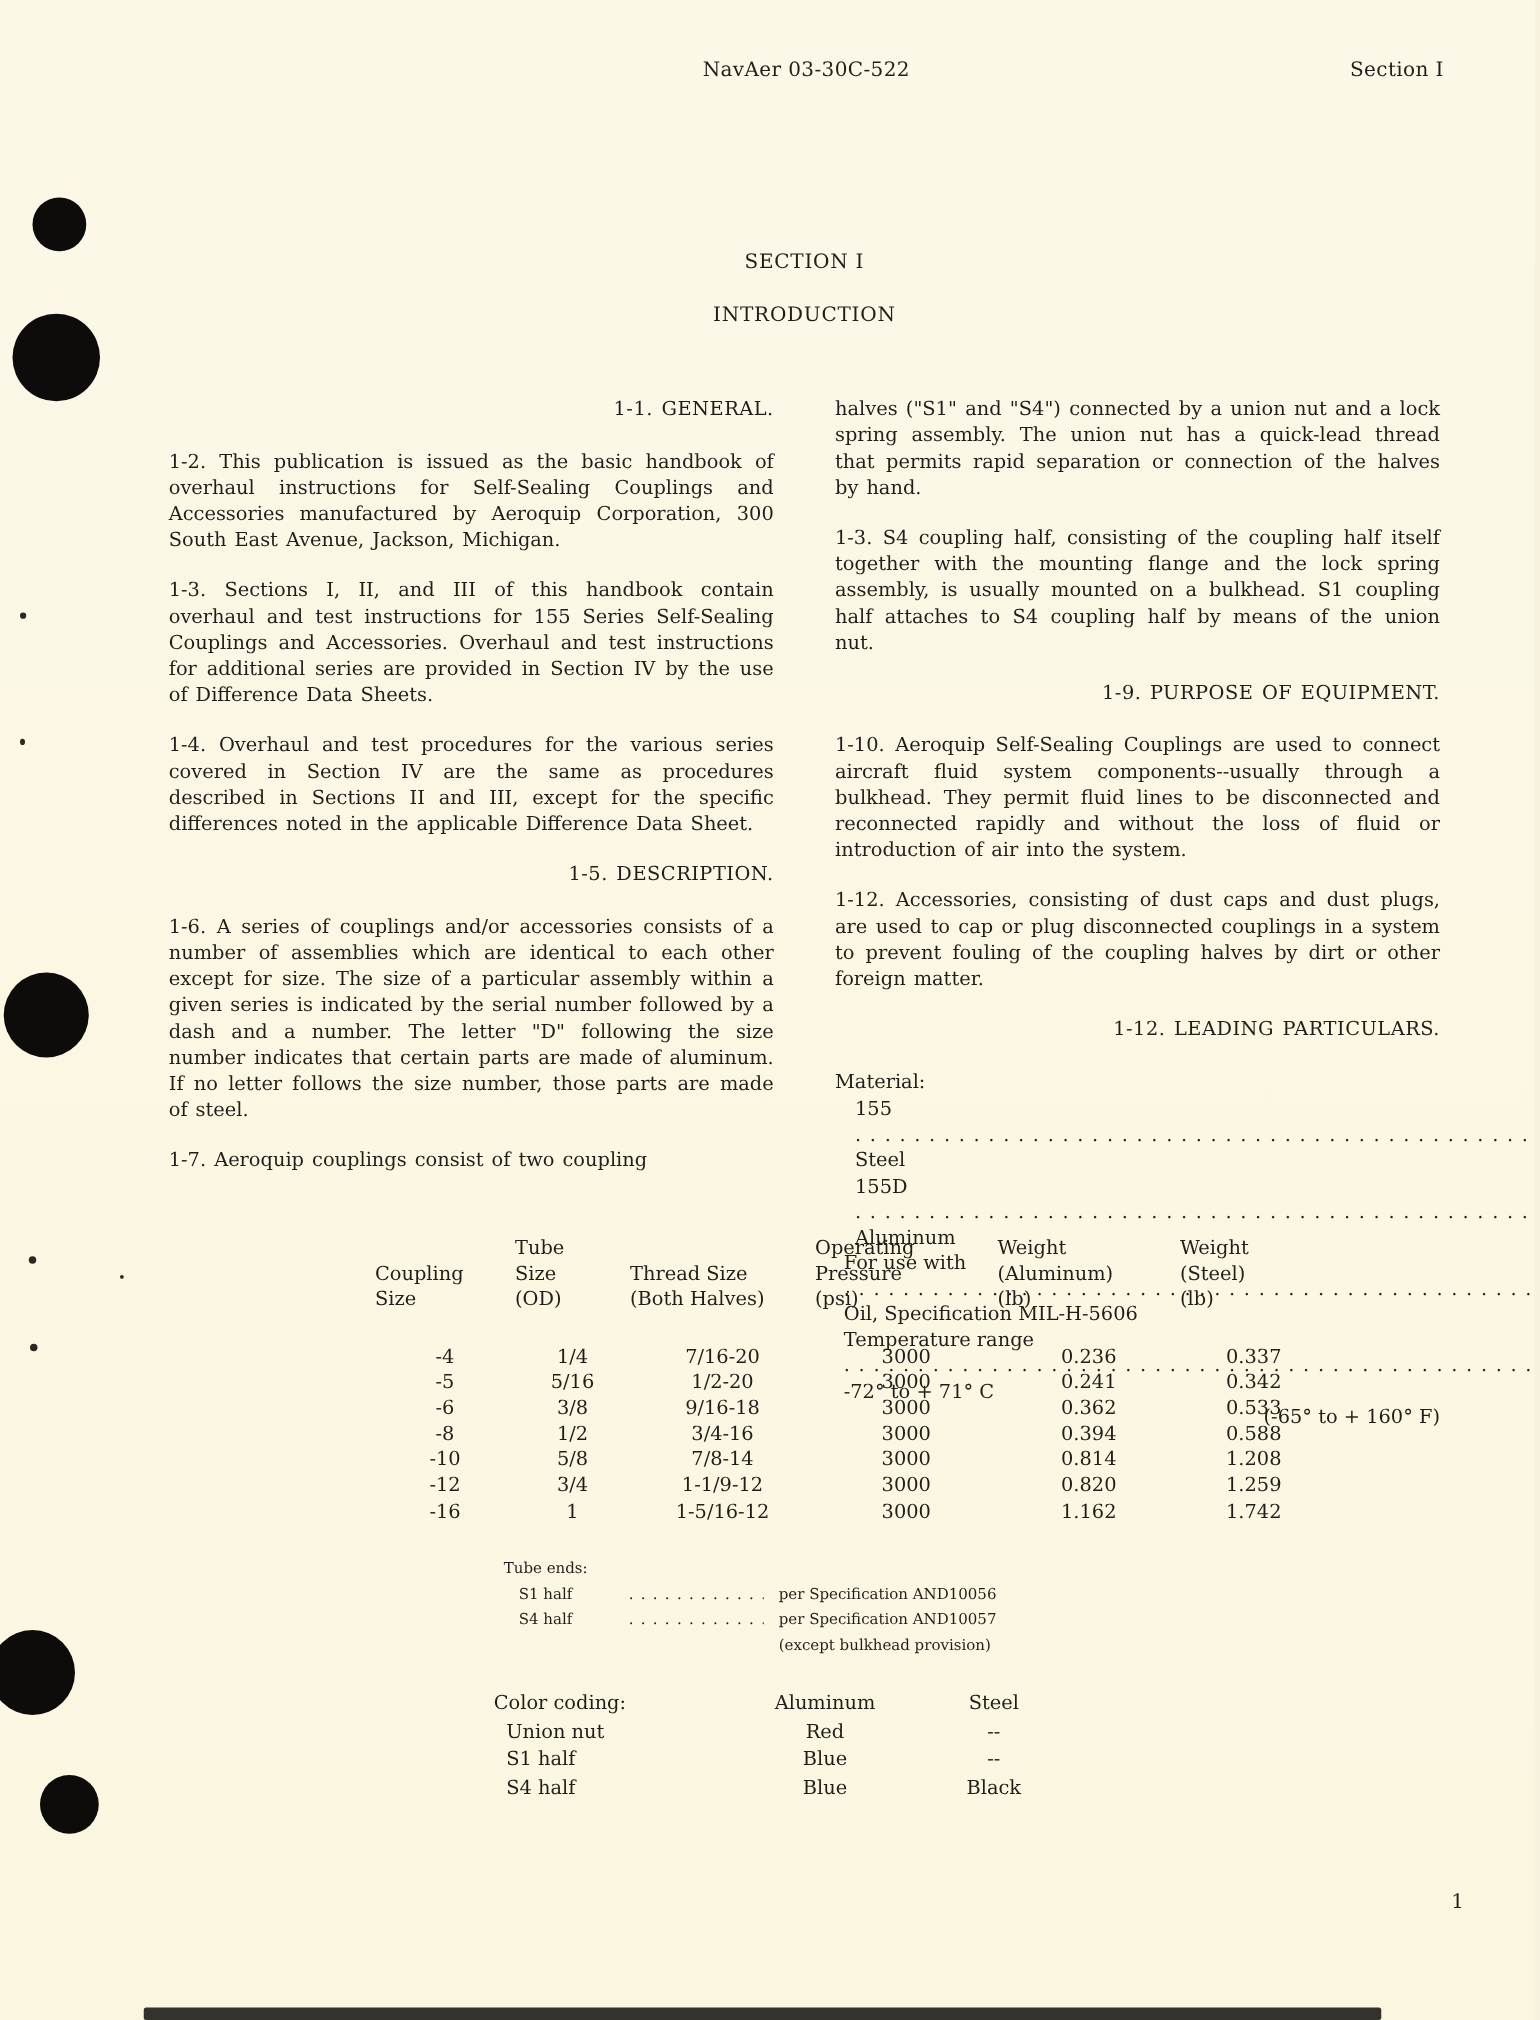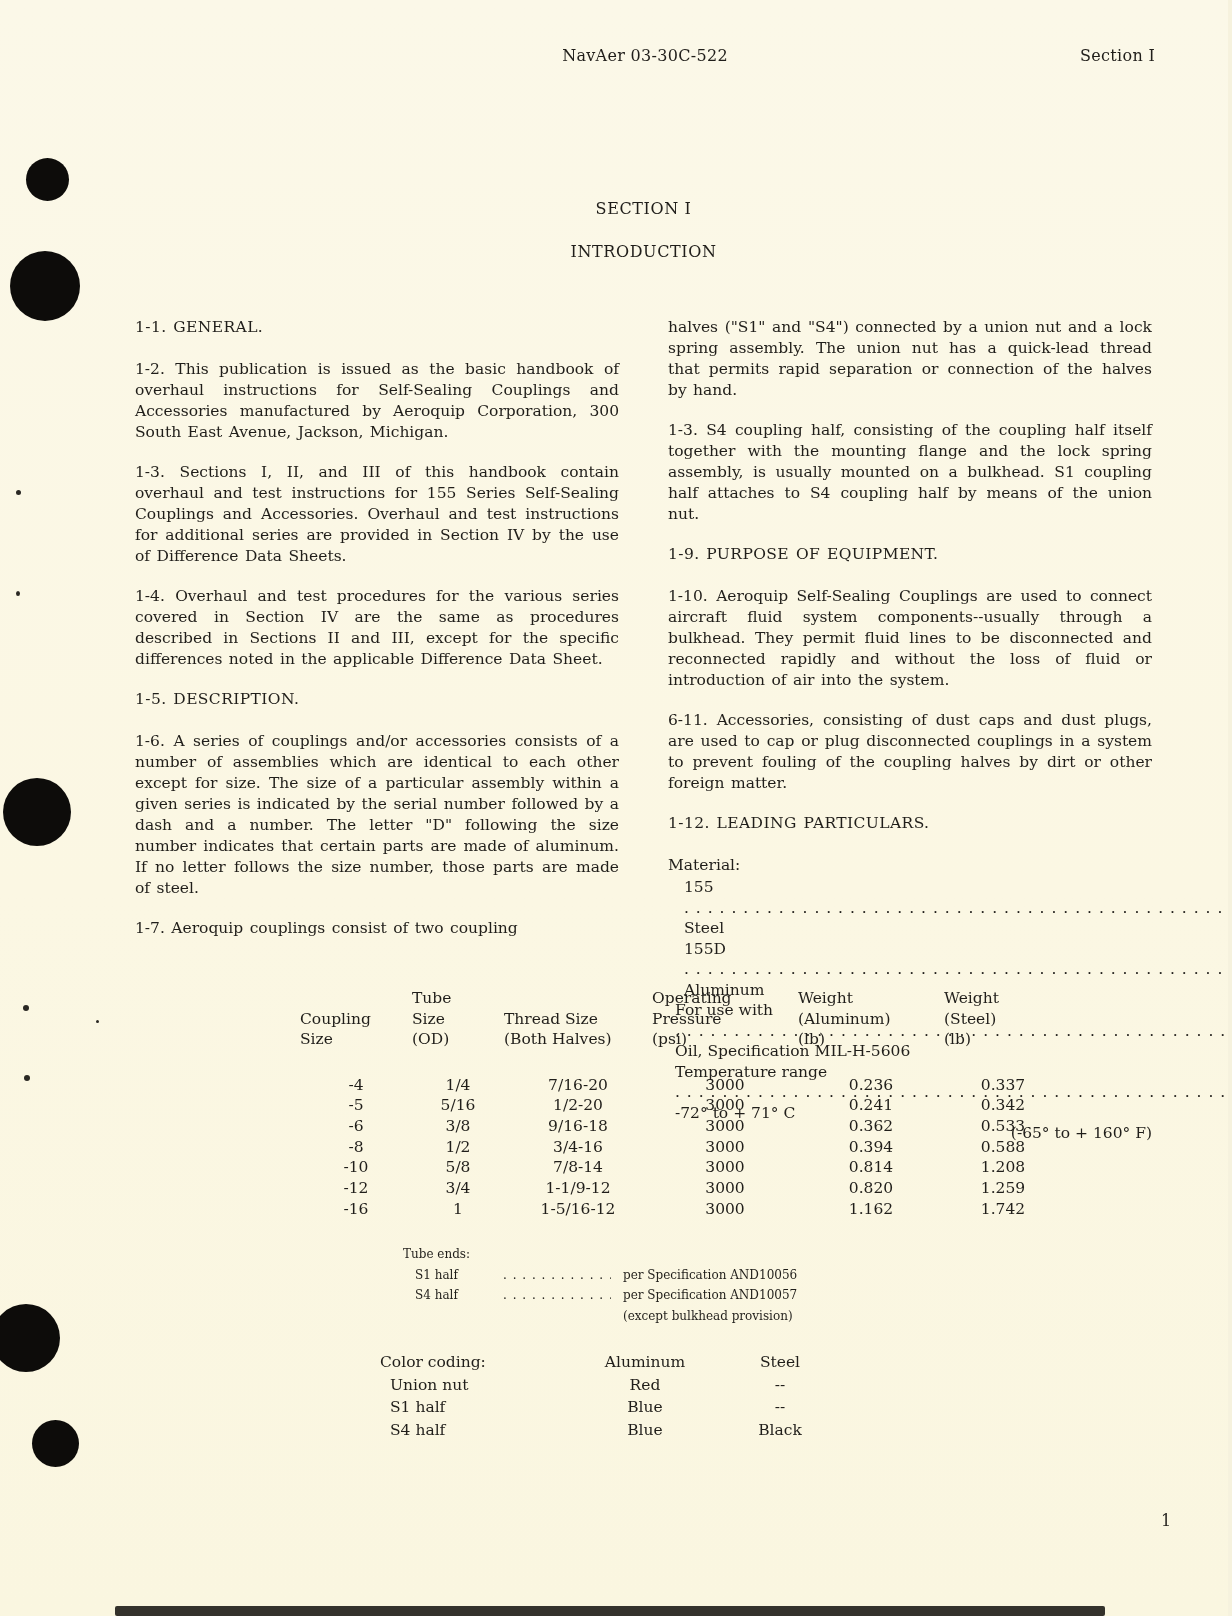--- a/index.html
+++ b/index.html
@@ -42,21 +42,21 @@
   .section-subtitle { top: 242px; }
 
   
   .columns {
     position: absolute; top: 308px; left: 135px; width: 1017px;
     display: flex; gap: 49px;
     font-size: 15.5px; line-height: 21px;
   }
   .col { width: 484px; }
   .col p { margin: 9px 0 19px; text-align: justify; word-spacing: 1.5px; }
-  .col p.head { margin: 9px 0 21px; letter-spacing: 0.4px; text-align: left; }
+  .col p.head { margin: 9px 0 21px; letter-spacing: 0.4px; text-align: right; }
   .col p.last { margin-bottom: 0; }
 
   
   .dotline { display: flex; align-items: baseline; line-height: 20.5px; flex-direction: column; }
   .dotline .lbl { white-space: nowrap; }
   .dotline .val { white-space: nowrap; }
   .leader { flex: 1 1 auto; overflow: hidden; white-space: nowrap; margin: 0 7px; }
   .leader::after { content: ". . . . . . . . . . . . . . . . . . . . . . . . . . . . . . . . . . . . . . . . . . . . . . . . . . . . . ."; letter-spacing: 1px; }
   .mat-label { margin: 0 0 1px; }
   .mat .indent { padding-left: 9px; }
@@ -80,21 +80,21 @@
   
   .tube-ends { position: absolute; top: 1244px; left: 403px; width: 485px; font-size: 12px; line-height: 20.5px; }
   .te-line { display: flex; align-items: baseline; }
   .te-line .te-lbl { flex: 0 0 100px; padding-left: 12px; white-space: nowrap; }
   .te-leader { flex: 0 0 108px; overflow: hidden; white-space: nowrap; }
   .te-leader::after { content: ". . . . . . . . . . . . . ."; letter-spacing: 1px; }
   .te-line .te-val { padding-left: 12px; white-space: nowrap; }
   .te-note { padding-left: 220px; white-space: nowrap; }
 
   
-  .color-coding { position: absolute; top: 1351px; left: 380px; font-size: 15.5px; line-height: 22.5px; }
+  .color-coding { position: absolute; top: 1351px; left: 395px; font-size: 15.5px; line-height: 22.5px; }
   .cc-row { display: flex; }
   .cc-part { width: 195px; }
   .cc-row .cc-part.cc-ind { padding-left: 10px; }
   .cc-al { width: 140px; text-align: center; }
   .cc-st { width: 130px; text-align: center; }
 
   .page-number { position: absolute; left: 1146px; top: 1511px; width: 40px; text-align: center; font-size: 16px; }
 </style>
 </head>
 <body>
@@ -129,21 +129,21 @@
       <p class="head">1-5.  DESCRIPTION.</p>
       <p>1-6.  A series of couplings and/or accessories consists of a number of assemblies which are identical to each other except for size.   The size of a particular assembly within a given series is indicated by the serial number followed by a dash and a number.   The letter "D" following the size number indicates that certain parts are made of aluminum.  If no letter follows the size number, those parts are made of steel.</p>
       <p class="last">1-7.  Aeroquip  couplings  consist  of  two  coupling</p>
     </div>
 
     <div class="col">
       <p>halves ("S1" and "S4") connected by a union nut and a lock spring assembly.  The union nut has a quick-lead thread that permits rapid separation or connection of the halves by hand.</p>
       <p>1-3.  S4 coupling half, consisting of the coupling half itself together with the mounting flange and the lock spring assembly, is usually mounted on a bulkhead. S1 coupling half attaches to S4 coupling half by means of the union nut.</p>
       <p class="head">1-9.  PURPOSE OF EQUIPMENT.</p>
       <p>1-10.  Aeroquip Self-Sealing Couplings are used to connect aircraft fluid system components--usually through a bulkhead.  They permit fluid lines to be disconnected and reconnected rapidly and without the loss of fluid or introduction of air into the system.</p>
-      <p>6-11.  Accessories, consisting of dust caps and dust plugs, are used to cap or plug disconnected couplings in a system to prevent fouling of the coupling halves by dirt or other foreign matter.</p>
+      <p>1-12.  Accessories, consisting of dust caps and dust plugs, are used to cap or plug disconnected couplings in a system to prevent fouling of the coupling halves by dirt or other foreign matter.</p>
       <p class="head">1-12.  LEADING PARTICULARS.</p>
 
       <div class="mat">
         <div class="mat-label">Material:</div>
         <div class="dotline indent">
           <span class="lbl">155</span>
           <span class="leader"></span>
           <span class="val">Steel</span>
         </div>
         <div class="dotline indent">

